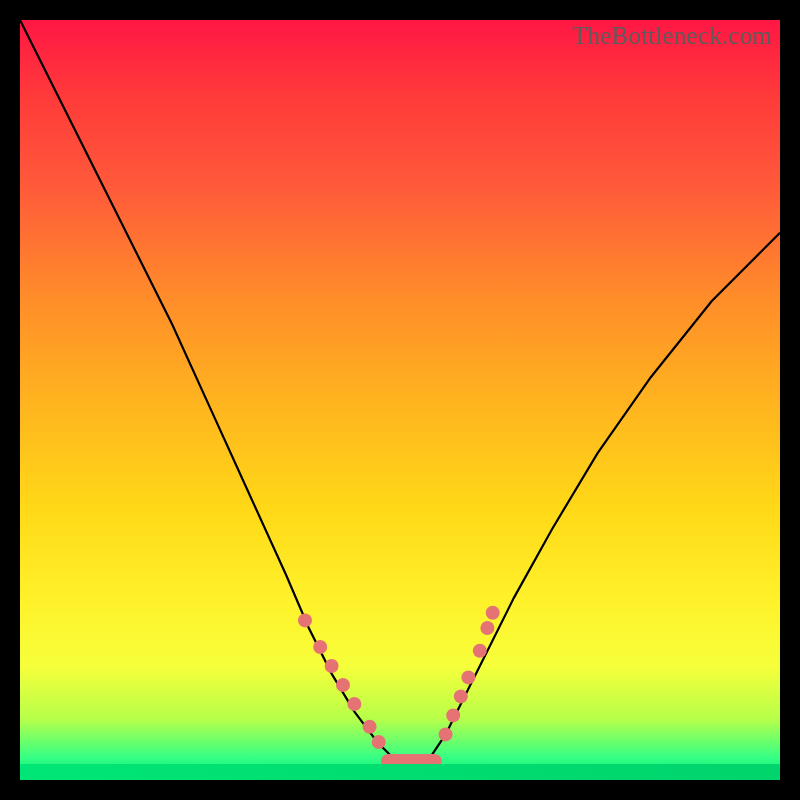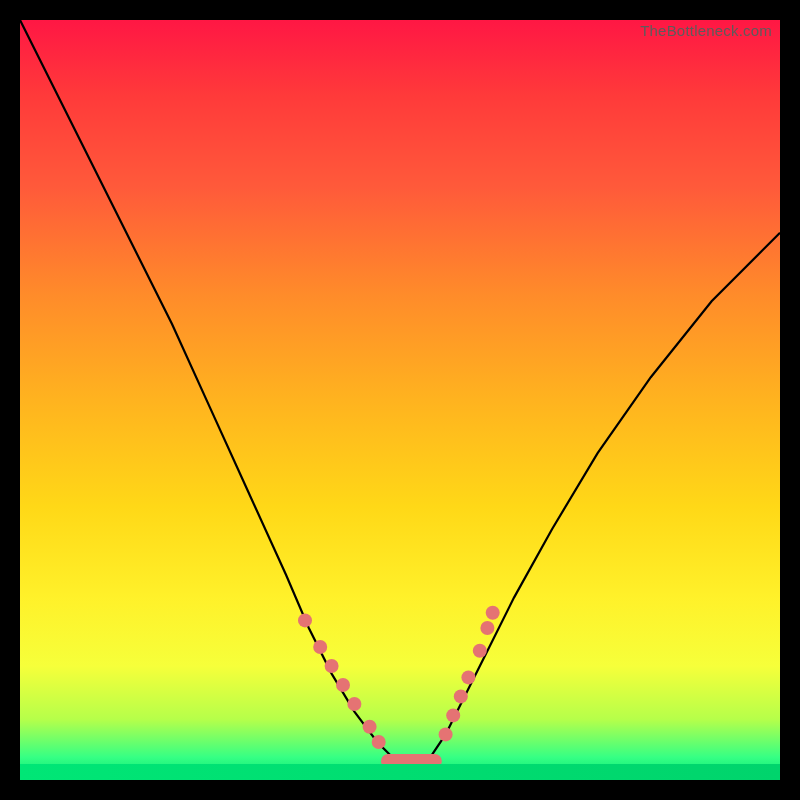--- a/index.html
+++ b/index.html
@@ -37,25 +37,26 @@
       #b6ff4a 92%,
       #36ff84 97%,
       #00e676 100%
     );
   }
   .watermark {
     position: absolute;
     top: 2px;
     right: 8px;
     color: #5c5c5c;
-    font-size: 15px;
+    font-size: 25px;
     font-weight: 500;
     letter-spacing: 0.2px;
     pointer-events: none;
     user-select: none;
+    font-family: Liberation Serif, serif;
   }
   svg.curves {
     position: absolute;
     left: 0;
     top: 0;
     width: 760px;
     height: 760px;
     overflow: visible;
   }
   .curve {

